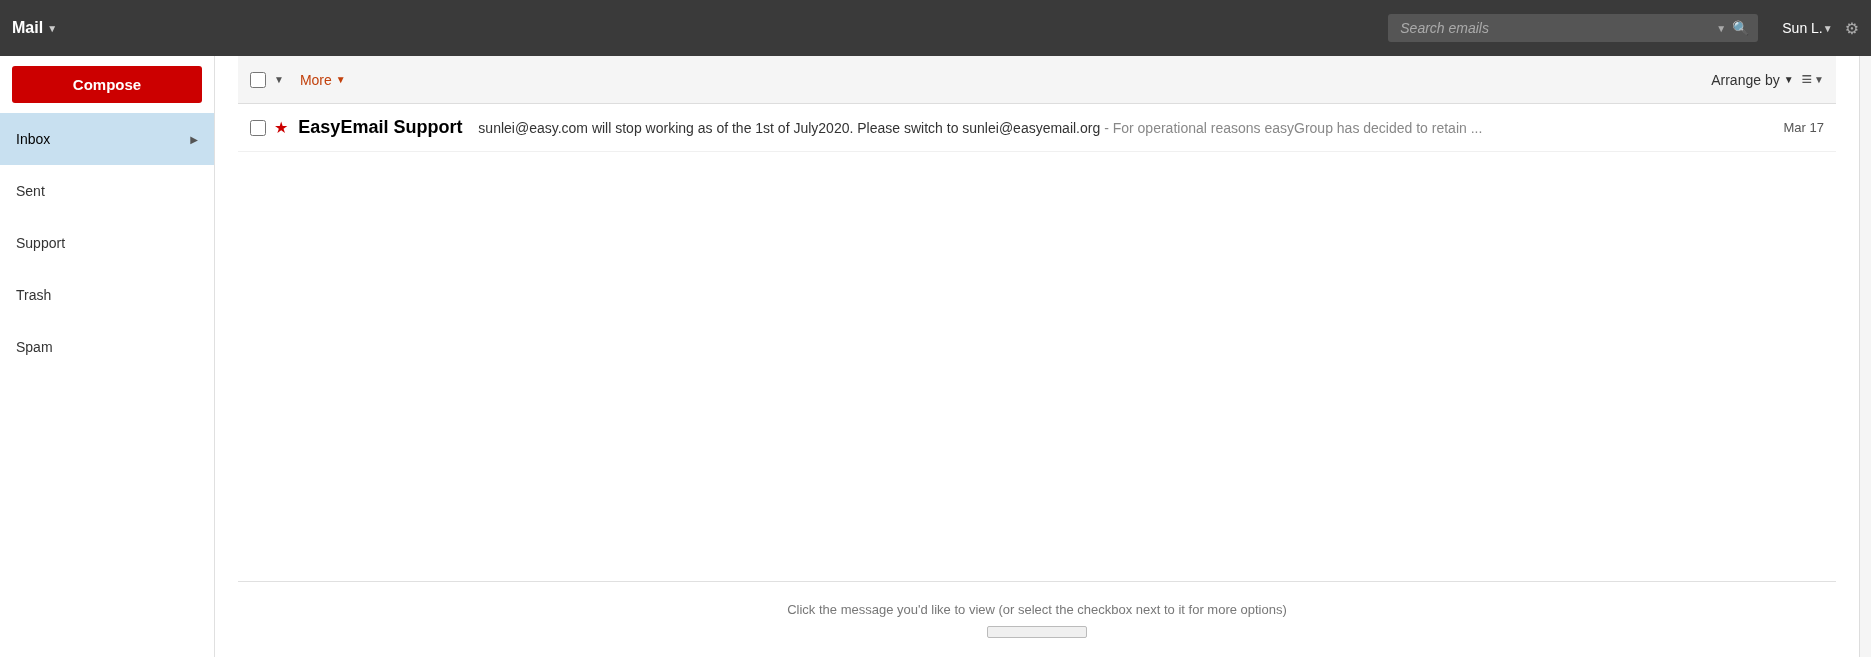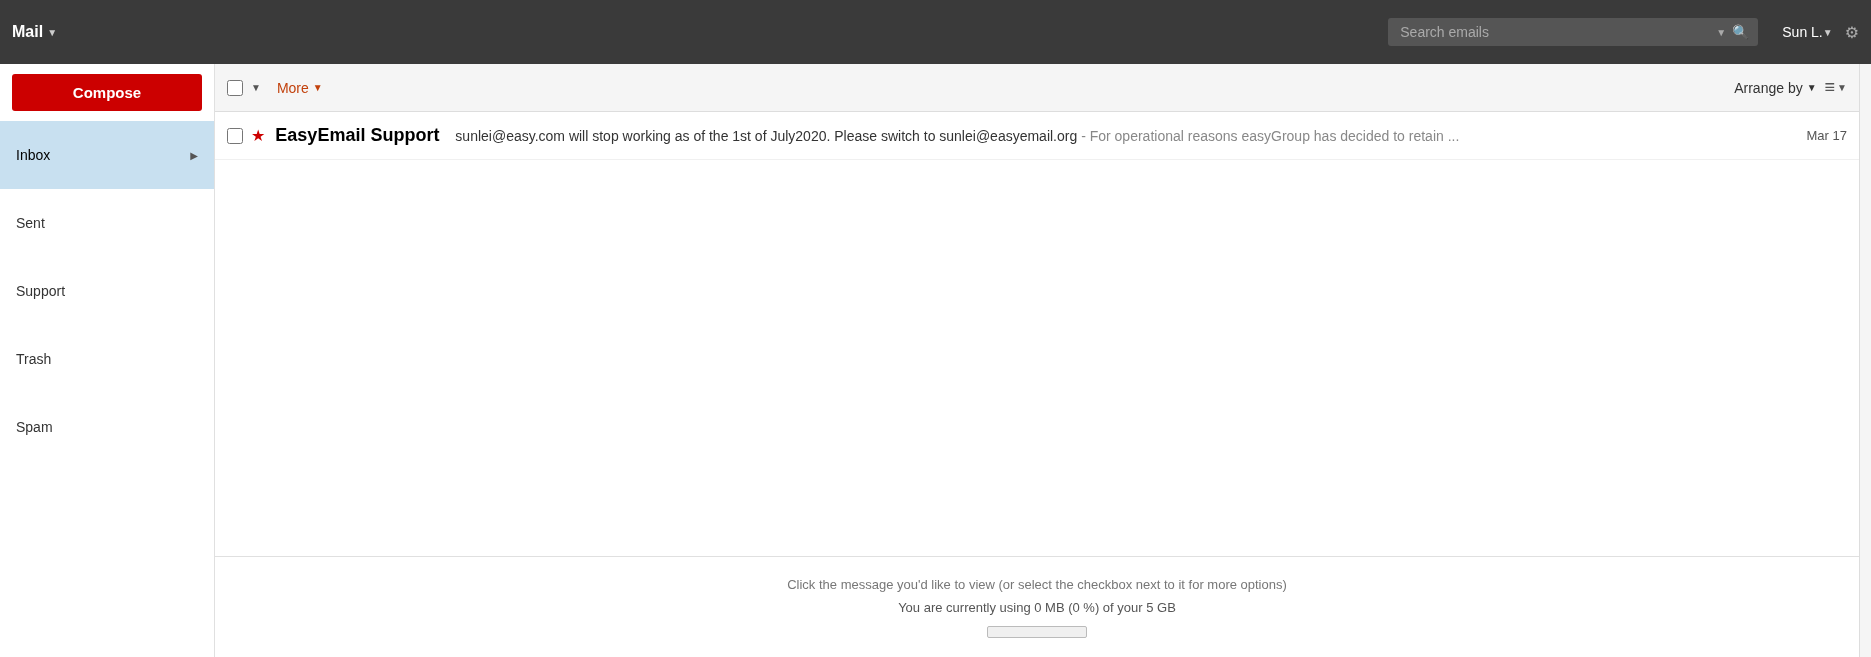--- a/index.html
+++ b/index.html
@@ -1,21 +1,21 @@
 <!DOCTYPE html>
 <html><head>
   <meta charset="utf-8">
   <style>
     * { margin: 0; padding: 0; box-sizing: border-box; }
     body { font-family: Arial, sans-serif; font-size: 14px; background: #fff; height: 657px; overflow: hidden; display: flex; flex-direction: column; }
 
     
     .topbar {
       background: #3a3a3a;
-      height: 64px;
+      height: 56px;
       display: flex;
       align-items: center;
       padding: 0 12px;
       flex-shrink: 0;
     }
     .topbar-mail {
       color: #fff;
       font-size: 16px;
       font-weight: bold;
       display: flex;
@@ -32,20 +32,21 @@
     }
     .search-wrapper input {
       background: #555;
       border: none;
       border-radius: 3px;
       color: #f9a8d4;
       padding: 6px 36px 6px 12px;
       font-size: 14px;
       width: 370px;
       outline: none;
+      font-style: italic;
     }
     .search-wrapper input::placeholder { color: #aaa; }
     .search-dropdown-icon {
       position: absolute;
       right: 32px;
       color: #aaa;
       font-size: 10px;
       cursor: pointer;
     }
     .search-icon-btn {
@@ -125,20 +126,21 @@
       color: #555;
       font-size: 16px;
       gap: 2px;
     }
 
     
     .main-layout {
       display: flex;
       flex: 1;
       overflow: hidden;
+      gap: 23px;
     }
 
     
     .sidebar {
       width: 215px;
       background: #fff;
       border-right: 1px solid #e0e0e0;
       flex-shrink: 0;
       display: flex;
       flex-direction: column;
@@ -149,21 +151,21 @@
       border: none;
       border-radius: 3px;
       font-size: 15px;
       font-weight: bold;
       padding: 10px 0;
       margin: 10px 12px;
       cursor: pointer;
       text-align: center;
     }
     .sidebar-item {
-      padding: 26px 16px;
+      padding: 18px 16px;
       font-size: 14px;
       color: #333;
       cursor: pointer;
       display: flex;
       align-items: center;
       justify-content: space-between;
     }
     .sidebar-item.active {
       background: #c8e0f0;
       color: #000;
@@ -343,21 +345,20 @@
           <span class="email-subject">
             <span>sunlei@easy.com will stop working as of the 1st of July2020. Please switch to sunlei@easyemail.org</span>
             <span class="preview">- For operational reasons easyGroup has decided to retain ...</span>
           </span>
           <span class="email-date">Mar 17</span>
         </div>
       </div>
 
       <div class="email-footer">
         <div class="footer-hint">Click the message you'd like to view (or select the checkbox next to it for more options)</div>
-        <div class="footer-storage">You are currently using 0 MB (0 %) of your 5 GB</div>
         <div class="storage-bar-container">
           <div class="storage-bar-fill" style="width:0%;"></div>
         </div>
       </div>
     </div>
 
   </div>
 
   <div class="right-scrollbar"></div>
 

